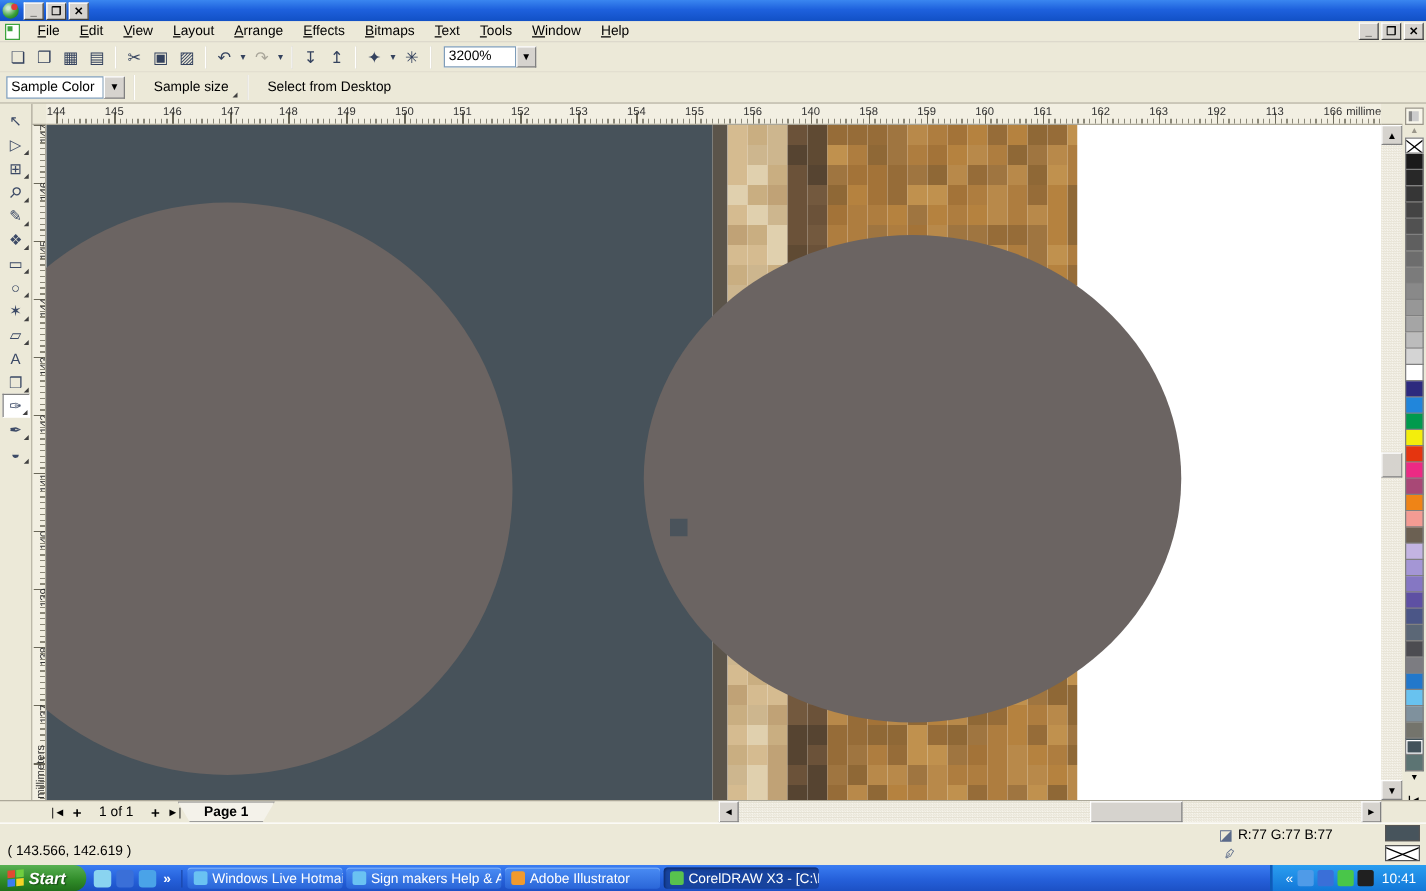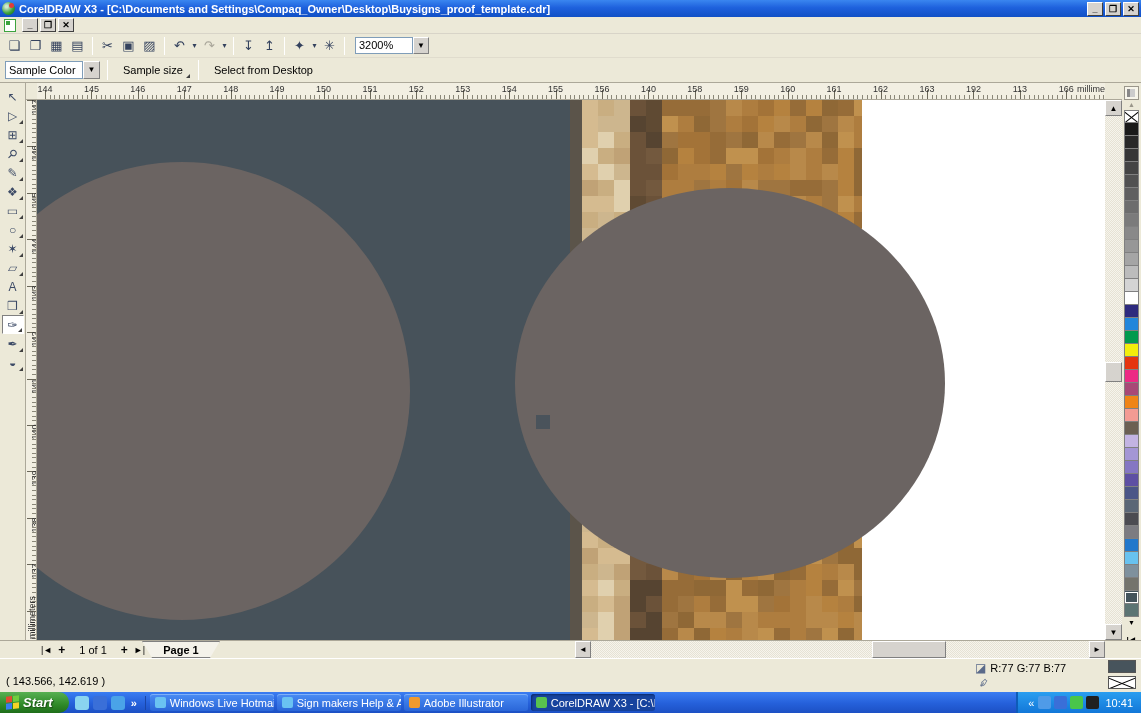--- a/index.html
+++ b/index.html
@@ -167,30 +167,42 @@
   .tray-ico { width:13px; height:13px; border-radius:2px; }
   #clock { font-size:11px; color:#fff; padding-left:2px; }
 </style>
 </head>
 <body>
 
 <div id="app">
 
   <div id="titlebar">
     <span class="app-ico"></span>
-    <span class="title">CorelDRAW X3 - [C:\Documents and Settings\Compaq_Owner\Desktop\Buysigns_proof_template.cdr]</span>
     <span class="winbtns">
       <span class="winbtn">_</span>
       <span class="winbtn">❐</span>
       <span class="winbtn">✕</span>
     </span>
   </div>
 
   <div id="menubar">
     <span class="doc-ico"></span>
+    <nav id="menu-items">
+        <span class="menu-item">File</span>
+        <span class="menu-item">Edit</span>
+        <span class="menu-item">View</span>
+        <span class="menu-item">Layout</span>
+        <span class="menu-item">Arrange</span>
+        <span class="menu-item">Effects</span>
+        <span class="menu-item">Bitmaps</span>
+        <span class="menu-item">Text</span>
+        <span class="menu-item">Tools</span>
+        <span class="menu-item">Window</span>
+        <span class="menu-item">Help</span>
+      </nav>
     <span class="winbtns">
       <span class="winbtn">_</span>
       <span class="winbtn">❐</span>
       <span class="winbtn">✕</span>
     </span>
   </div>
 
   <div id="toolbar">
       <span class="tb-btn">❏</span>
       <span class="tb-btn">❐</span>

